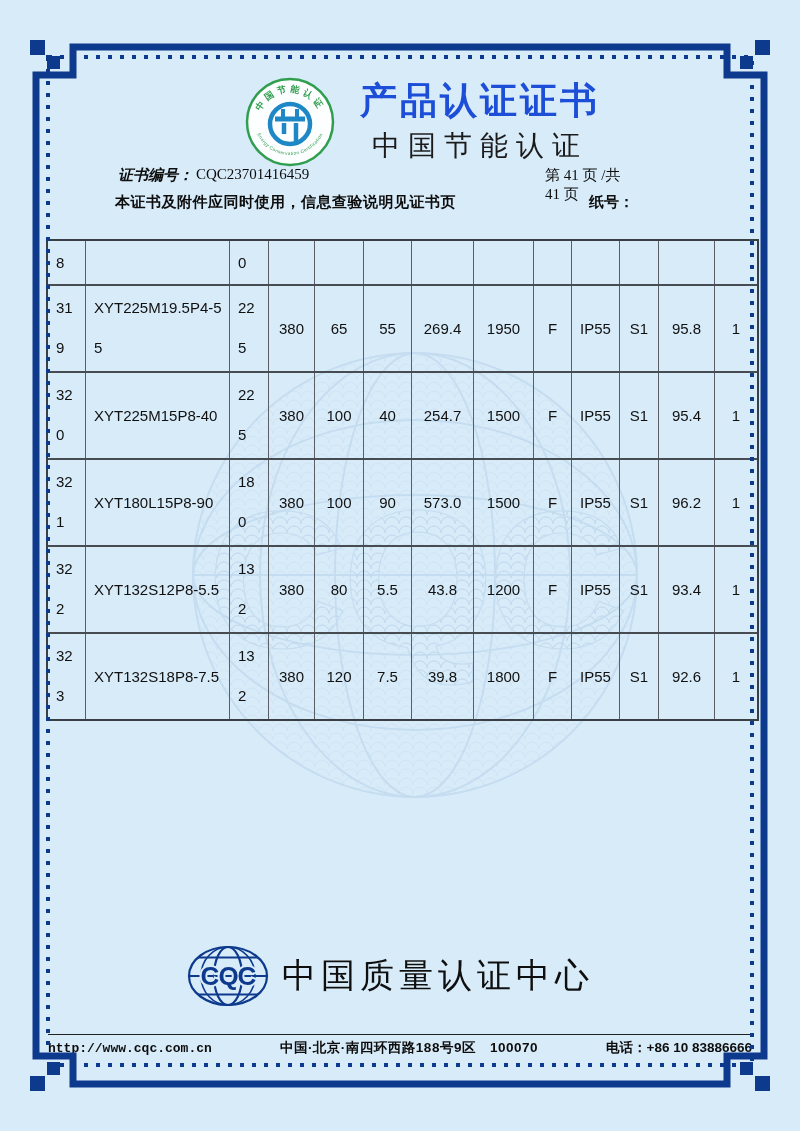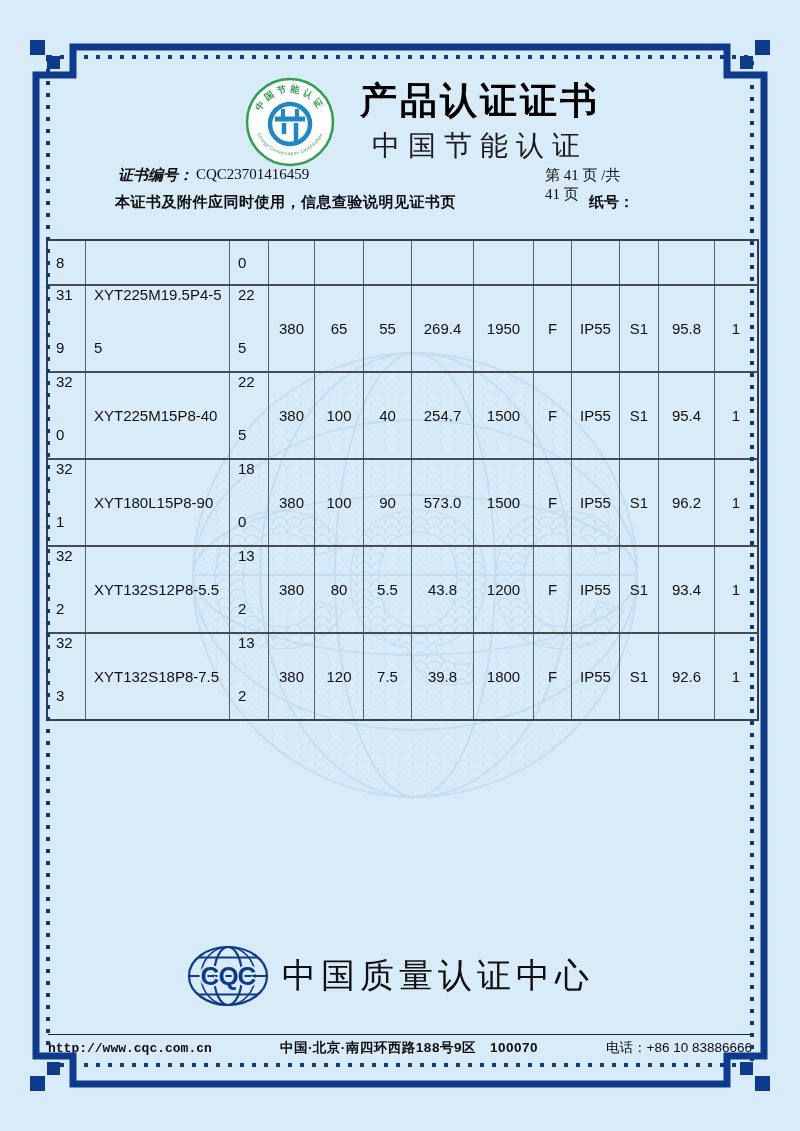--- a/index.html
+++ b/index.html
@@ -10,54 +10,54 @@
   }
   svg{display:block;}
   .abs{position:absolute;}
 
   
   .frame{left:0;top:0;z-index:6;pointer-events:none;}
 
   
   .logo{left:245px;top:77px;width:90px;height:90px;z-index:2;}
   .titles{left:330px;top:80px;width:300px;text-align:center;z-index:2;}
-  .title{font-size:37px;font-weight:bold;letter-spacing:3px;color:#000000;line-height:42px;white-space:nowrap;}
+  .title{font-size:37px;font-weight:bold;letter-spacing:3px;color:#1d4ed8;line-height:42px;white-space:nowrap;}
   .subtitle{font-size:28px;font-weight:400;letter-spacing:8px;color:#1b1b1b;margin-top:5px;white-space:nowrap;}
 
   .meta-line1{left:0;top:166px;width:636px;height:22px;z-index:2;font-family:"Liberation Serif",serif;font-size:15px;color:#0d0d0d;}
   .certno-label{position:absolute;left:118px;font-style:italic;font-weight:bold;}
   .certno-value{position:absolute;left:196px;font-style:normal;}
   .pageinfo{position:absolute;left:545px;}
   .meta-line2{left:0;top:193px;width:740px;height:22px;z-index:2;font-size:15px;font-weight:bold;color:#0d0d0d;}
   .usage-note{position:absolute;left:115px;letter-spacing:0.5px;}
   .paperno{position:absolute;left:545px;margin-left:44px;}
 
   
   .watermark{left:175px;top:335px;z-index:0;opacity:0.55;}
 
   
   .spec-table{left:46px;top:239px;width:709px;border:2px solid #3a3f46;z-index:1;background:transparent;}
   .trow{display:grid;grid-template-columns:38px 144px 39px 46px 49px 48px 62px 60px 38px 48px 39px 56px 42px;height:85px;border-bottom:2px solid #474c53;}
   .trow:last-child{border-bottom:none;}
   .trow.partial{height:43px;}
   .tcell{border-right:1px solid #5a5f66;display:flex;flex-direction:column;justify-content:center;align-items:center;font-size:15px;line-height:17px;color:#101010;overflow:hidden;}
   .tcell:last-child{border-right:none;}
-  .tcell.two{justify-content:space-between;padding-bottom:15px;}
+  .tcell.two{justify-content:space-between;padding-top:13px;padding-bottom:15px;}
   .tcell.c0,.tcell.c1,.tcell.c2{align-items:flex-start;padding-left:8px;}
 
   
   .footer{left:186px;top:944px;display:flex;align-items:center;z-index:2;}
   .org-name{font-size:34px;letter-spacing:5px;color:#0f0f0f;margin-left:12px;white-space:nowrap;}
 
   
   .bottombar{left:48px;top:1034px;width:704px;z-index:2;border-top:1.5px solid #222;}
   .bottombar-row{display:flex;justify-content:space-between;align-items:baseline;padding-top:4px;}
   .website{font-family:"Liberation Mono",monospace;font-size:13px;font-weight:bold;color:#0d0d0d;}
   .address{font-size:13.5px;font-weight:600;color:#0d0d0d;letter-spacing:0.5px;}
-  .phone{font-size:13.5px;font-weight:400;color:#0d0d0d;}
+  .phone{font-size:13.5px;font-weight:700;color:#0d0d0d;}
 </style>
 </head>
 <body>
 
 <div class="page">
 
   <svg class="abs frame" width="800" height="1131" viewBox="0 0 800 1131">
     <path d="M73 47 H727 V75 H764 V1056 H727 V1084 H73 V1056 H36 V75 H73 Z" fill="none" stroke="#0e3a8e" stroke-width="7"></path>
     <rect x="48" y="57" width="704" height="1008" fill="none" stroke="#0e3a8e" stroke-width="4" stroke-dasharray="4 8"></rect>
     <g fill="#0e3a8e">

